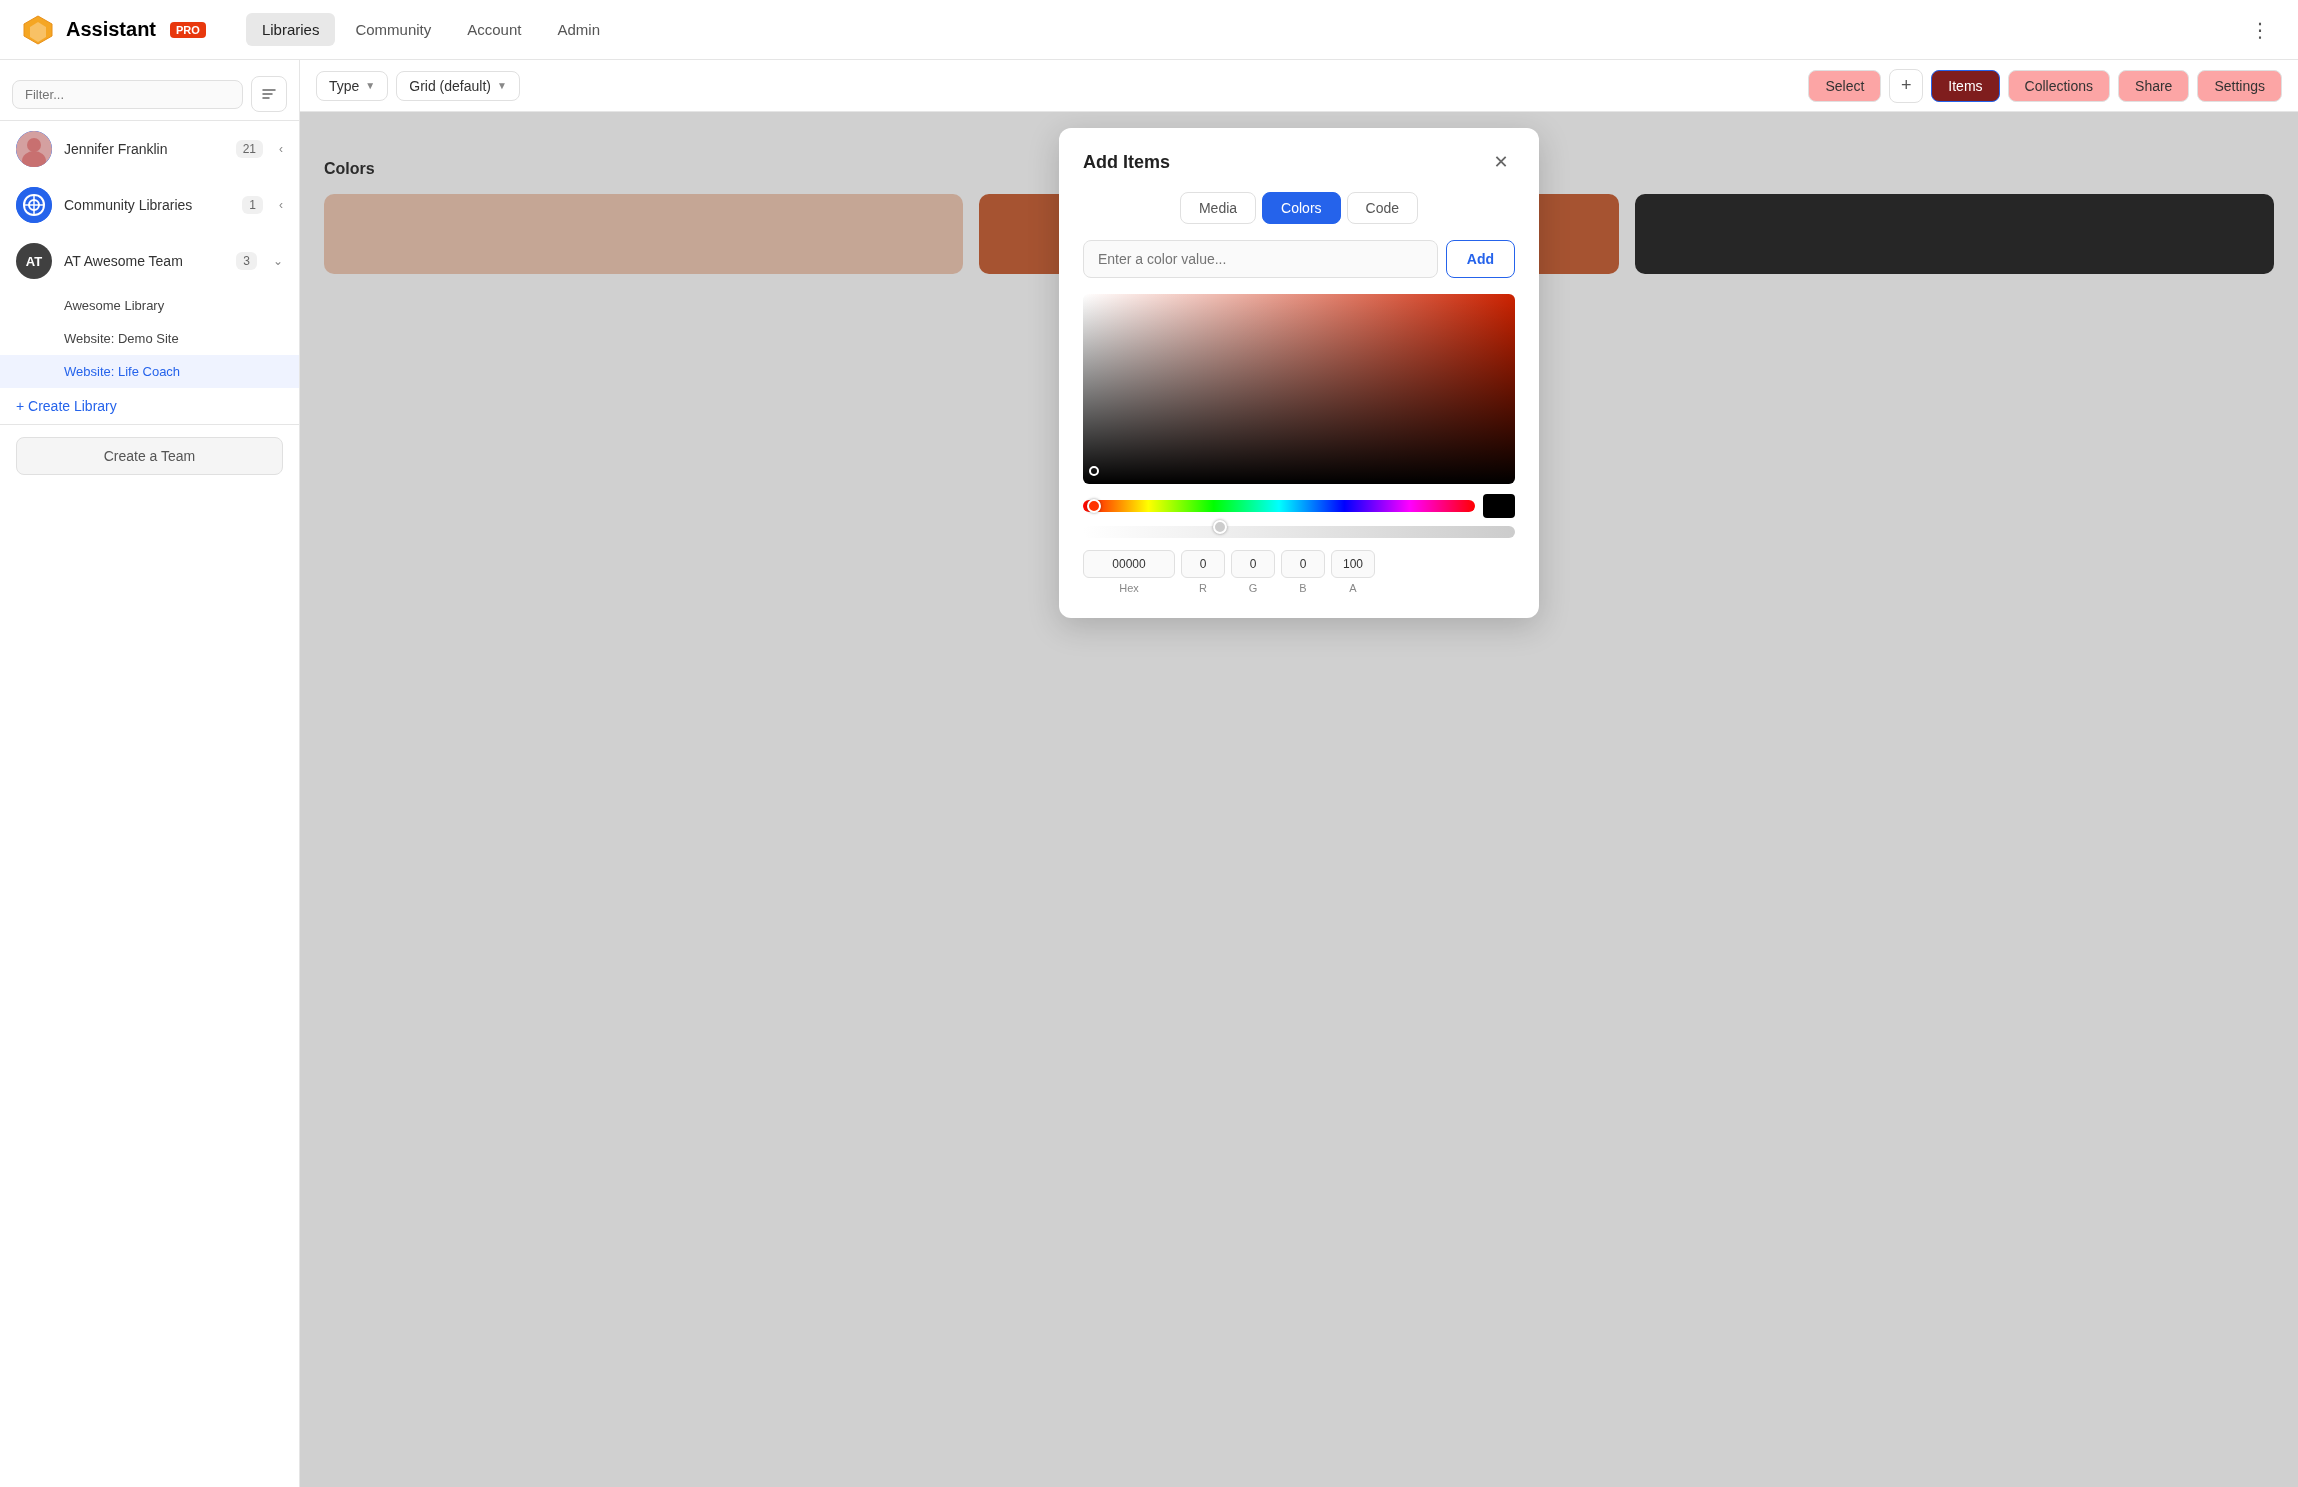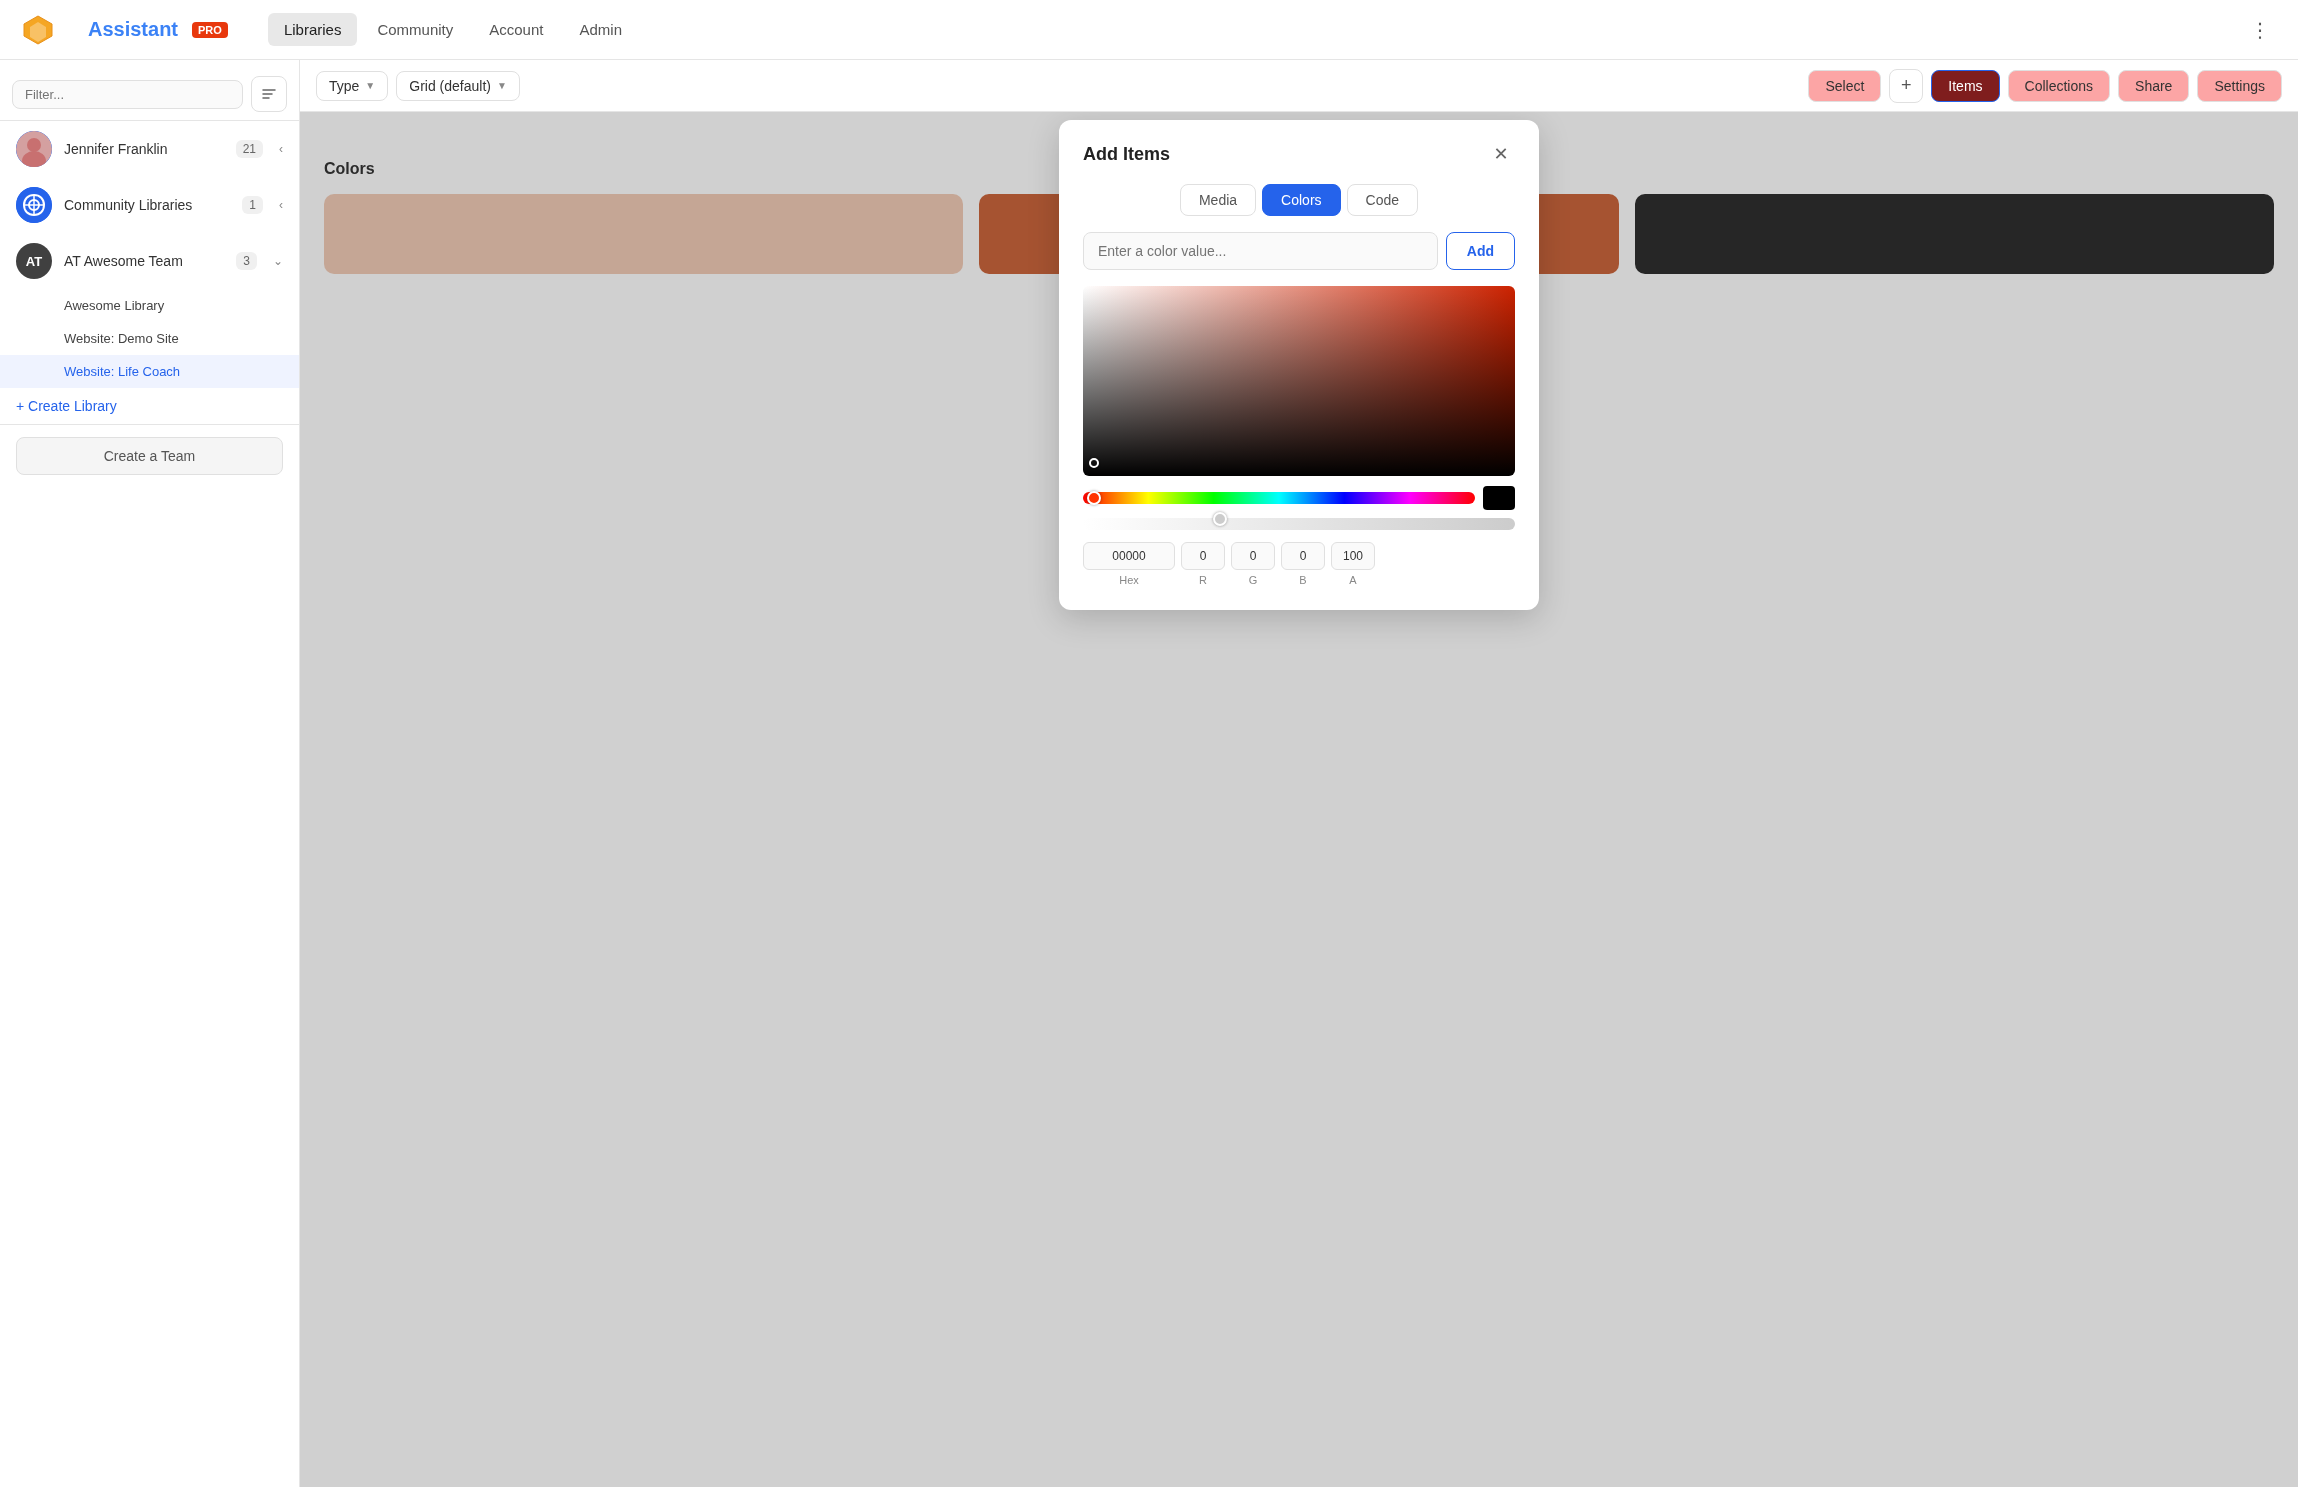--- a/index.html
+++ b/index.html
@@ -21,22 +21,21 @@
       gap: 10px;
       margin-right: 40px;
     }
     .logo-icon {
       width: 36px;
       height: 36px;
     }
     .logo-text {
       font-size: 20px;
       font-weight: 700;
-      color: #3b82f6;
-      margin-left: 22px;
+      color: #000000;
     }
     .pro-badge {
       background: #e8380d;
       color: #fff;
       font-size: 11px;
       font-weight: 700;
       padding: 2px 6px;
       border-radius: 4px;
       margin-left: 4px;
     }
@@ -231,21 +230,21 @@
     }
 
     
     .modal-overlay {
       position: absolute;
       top: 0; left: 0; right: 0; bottom: 0;
       background: rgba(0,0,0,0.15);
       display: flex;
       align-items: flex-start;
       justify-content: center;
-      padding-top: 8px;
+      padding-top: 16px;
       z-index: 100;
     }
     .modal {
       background: #fff;
       border-radius: 12px;
       width: 480px;
       box-shadow: 0 8px 32px rgba(0,0,0,0.18);
       overflow: hidden;
     }
     .modal-header {

